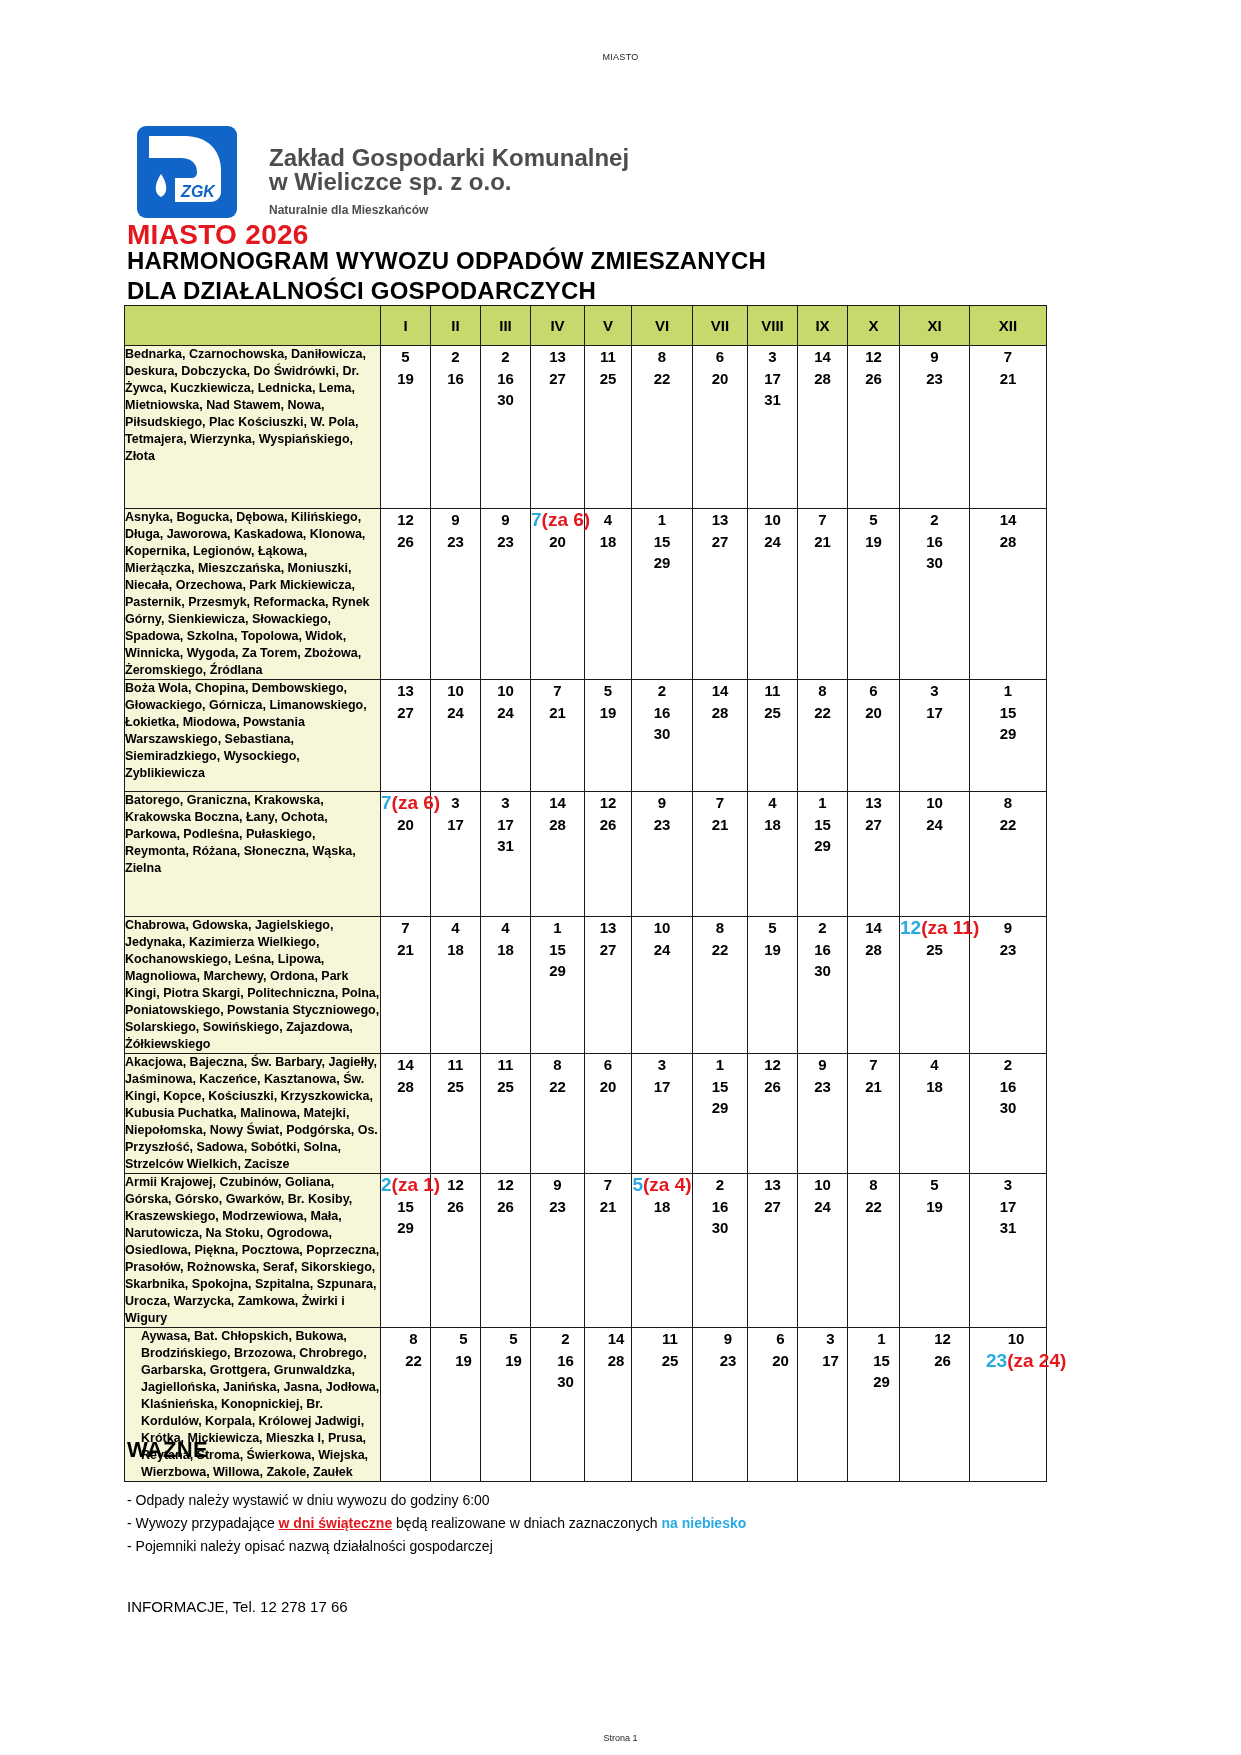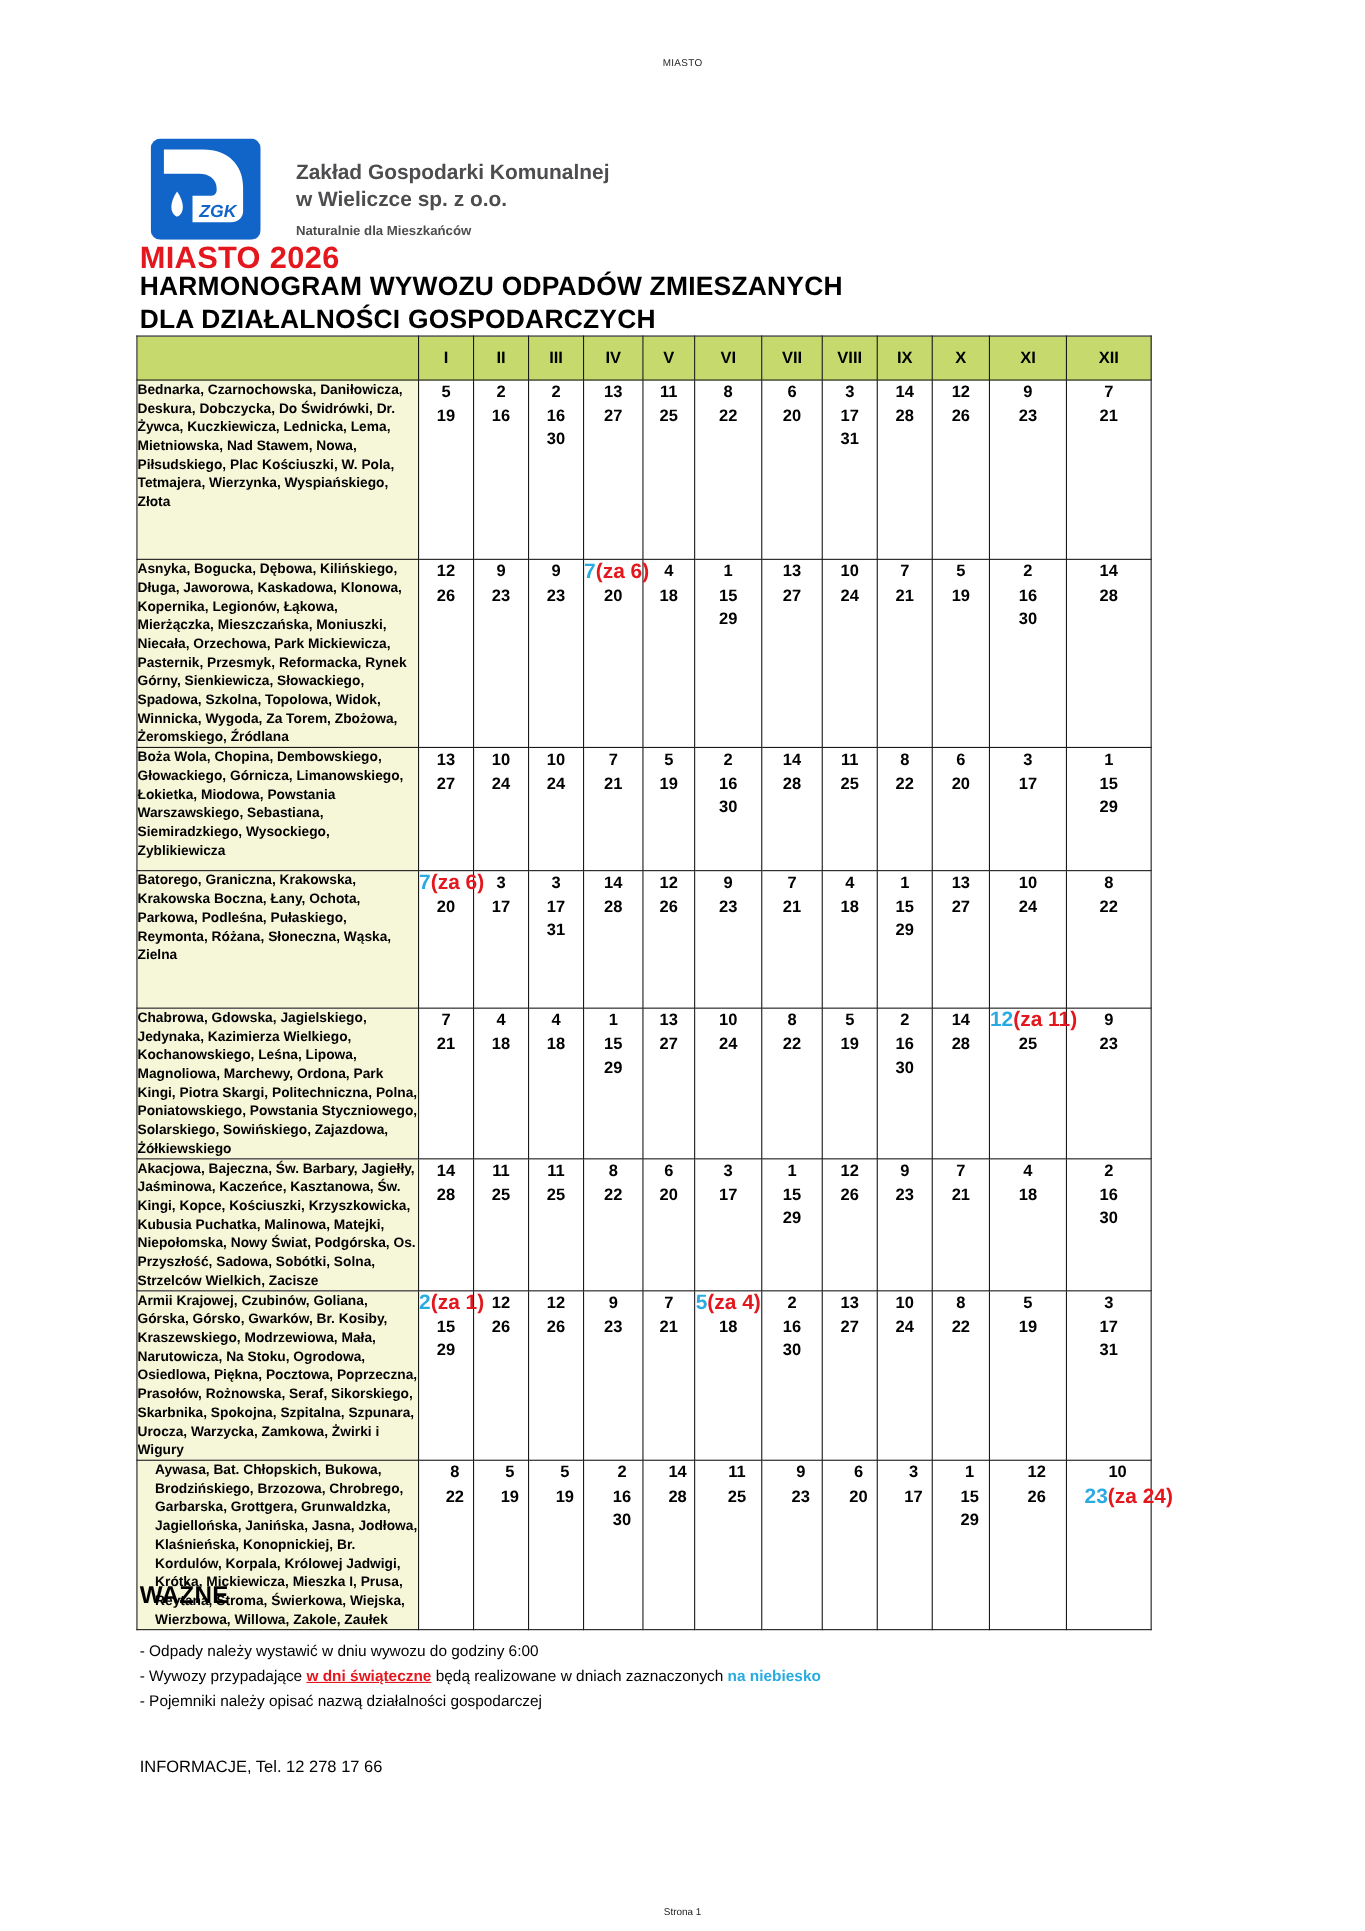--- a/index.html
+++ b/index.html
@@ -16,21 +16,21 @@
     width:1241px;height:1755px;background:#ffffff;
     font-family:"Liberation Sans", sans-serif;color:#000;
   }
   .page{position:relative;width:1241px;height:1755px;overflow:hidden;}
   .doc-header{
     position:absolute;top:52px;left:0;width:100%;
     text-align:center;font-size:9px;color:#222;letter-spacing:.3px;
   }
   .brand{position:absolute;top:126px;left:137px;display:flex;align-items:flex-start;}
   .brand-text{margin-left:32px;padding-top:20px;}
-  .company{font-size:19px;font-weight:bold;color:var(--gray-text);line-height:24px;}
+  .company{font-size:24px;font-weight:bold;color:var(--gray-text);line-height:24px;}
   .tagline{font-size:12px;font-weight:bold;color:var(--gray-text);margin-top:9px;}
   .region-title{
     position:absolute;top:219px;left:127px;margin:0;
     font-size:28px;font-weight:bold;color:var(--red);letter-spacing:.3px;
   }
   .main-heading{
     position:absolute;top:246px;left:127px;margin:0;
     font-size:24px;font-weight:bold;color:#000;line-height:30px;letter-spacing:.2px;
   }
   table.schedule{

